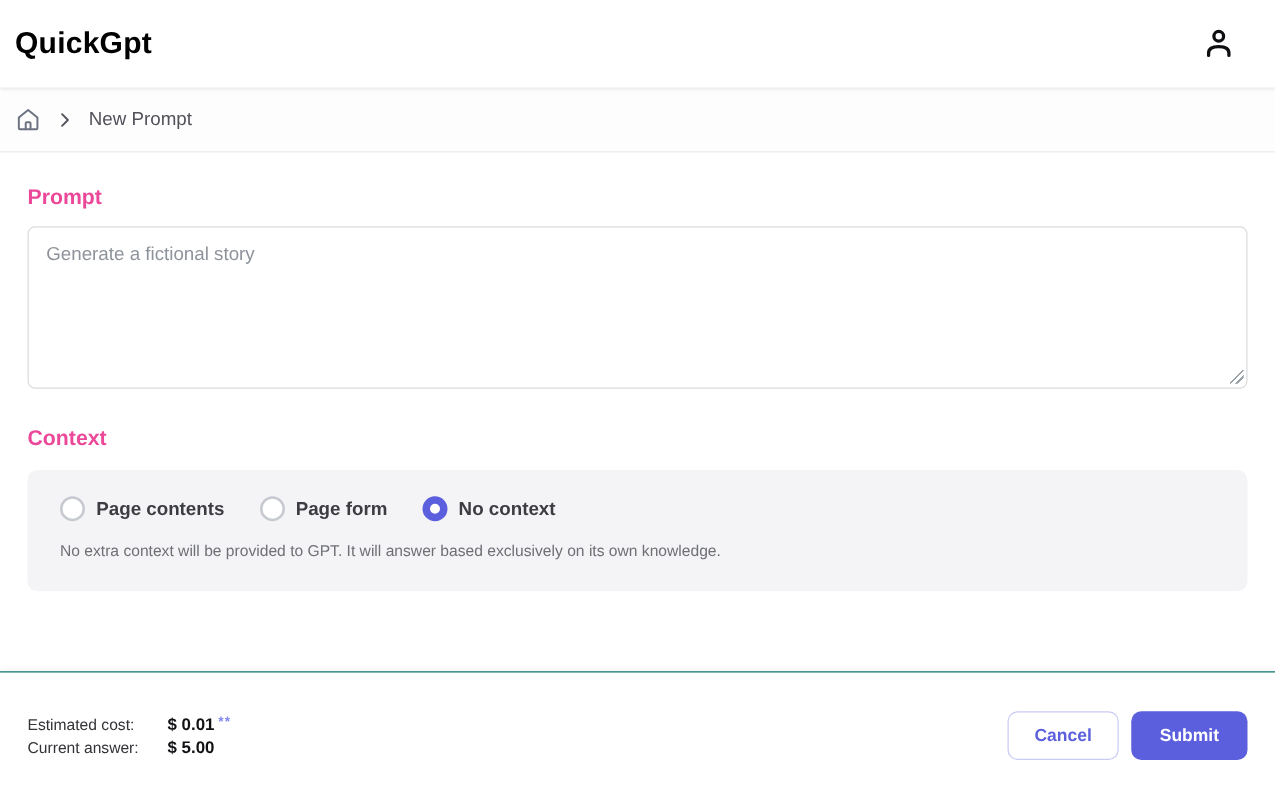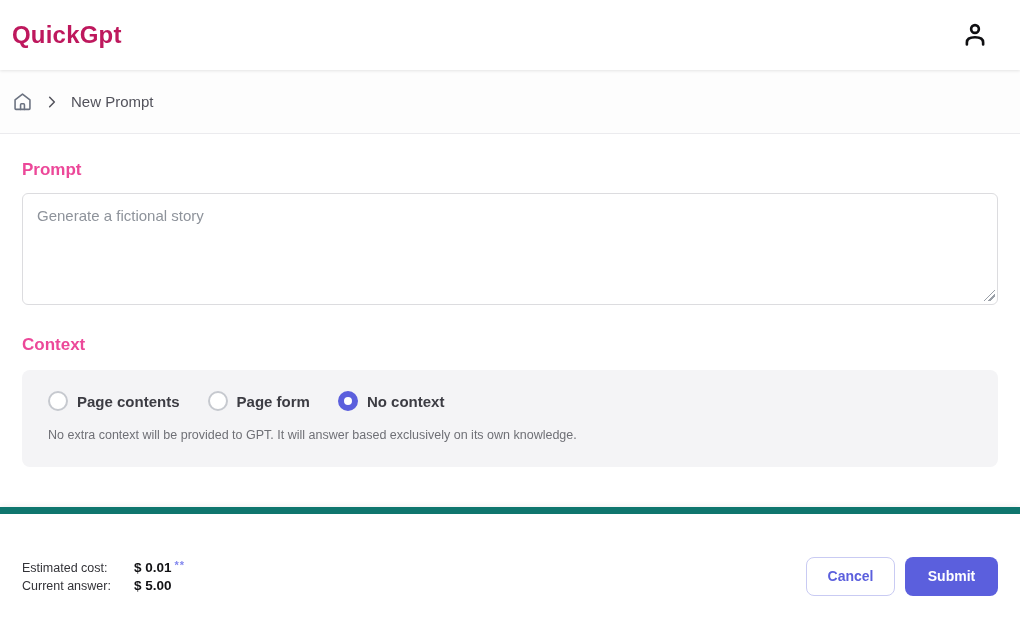--- a/index.html
+++ b/index.html
@@ -28,28 +28,28 @@
     align-items: center;
     justify-content: space-between;
     padding: 0 30px 0 12px;
     box-shadow: 0 1px 3px rgba(0,0,0,0.10);
     position: relative;
     z-index: 3;
   }
   .app-title {
     font-size: 24px;
     font-weight: 700;
-    color: #be185d;
+    color: #000000;
     letter-spacing: 0.2px;
   }
   .user-btn { cursor: pointer; display: flex; align-items: center; }
 
   
   .breadcrumb-bar {
-    height: 64px;
+    height: 52px;
     background: #fdfdfd;
     border-bottom: 1px solid #ebebee;
     display: flex;
     align-items: center;
     padding: 0 12px;
     gap: 12px;
     position: relative;
     z-index: 2;
   }
   .breadcrumb-bar .crumb-text {
@@ -61,21 +61,21 @@
   
   .main { padding: 26px 22px 0 22px; }
   .section-label {
     font-size: 17px;
     font-weight: 600;
     color: #ec4899;
   }
   .textarea-wrap { position: relative; margin-top: 13px; }
   textarea.prompt-input {
     width: 100%;
-    height: 112px;
+    height: 130px;
     border: 1px solid var(--border);
     border-radius: 6px;
     padding: 13px 14px;
     font-family: "Liberation Sans", sans-serif;
     font-size: 15px;
     color: #27272a;
     resize: none;
     outline: none;
     background: #fff;
     display: block;
@@ -119,23 +119,23 @@
   .context-helper {
     margin-top: 17px;
     font-size: 12.5px;
     color: #6f7076;
   }
 
   
   .footer {
     position: absolute;
     left: 0; right: 0; bottom: 0;
-    height: 131px;
-    background: #ffffff;
-    border-top: 7px solid #0f766e;
+    height: 101px;
+    background: #ffffff;
+    border-top: 1px solid #0f766e;
     box-shadow: 0 -2px 5px rgba(0,0,0,0.05);
     display: flex;
     align-items: center;
     justify-content: space-between;
     padding: 0 22px;
   }
   .cost-block {
     display: grid;
     grid-template-columns: 112px auto;
     row-gap: 3px;

